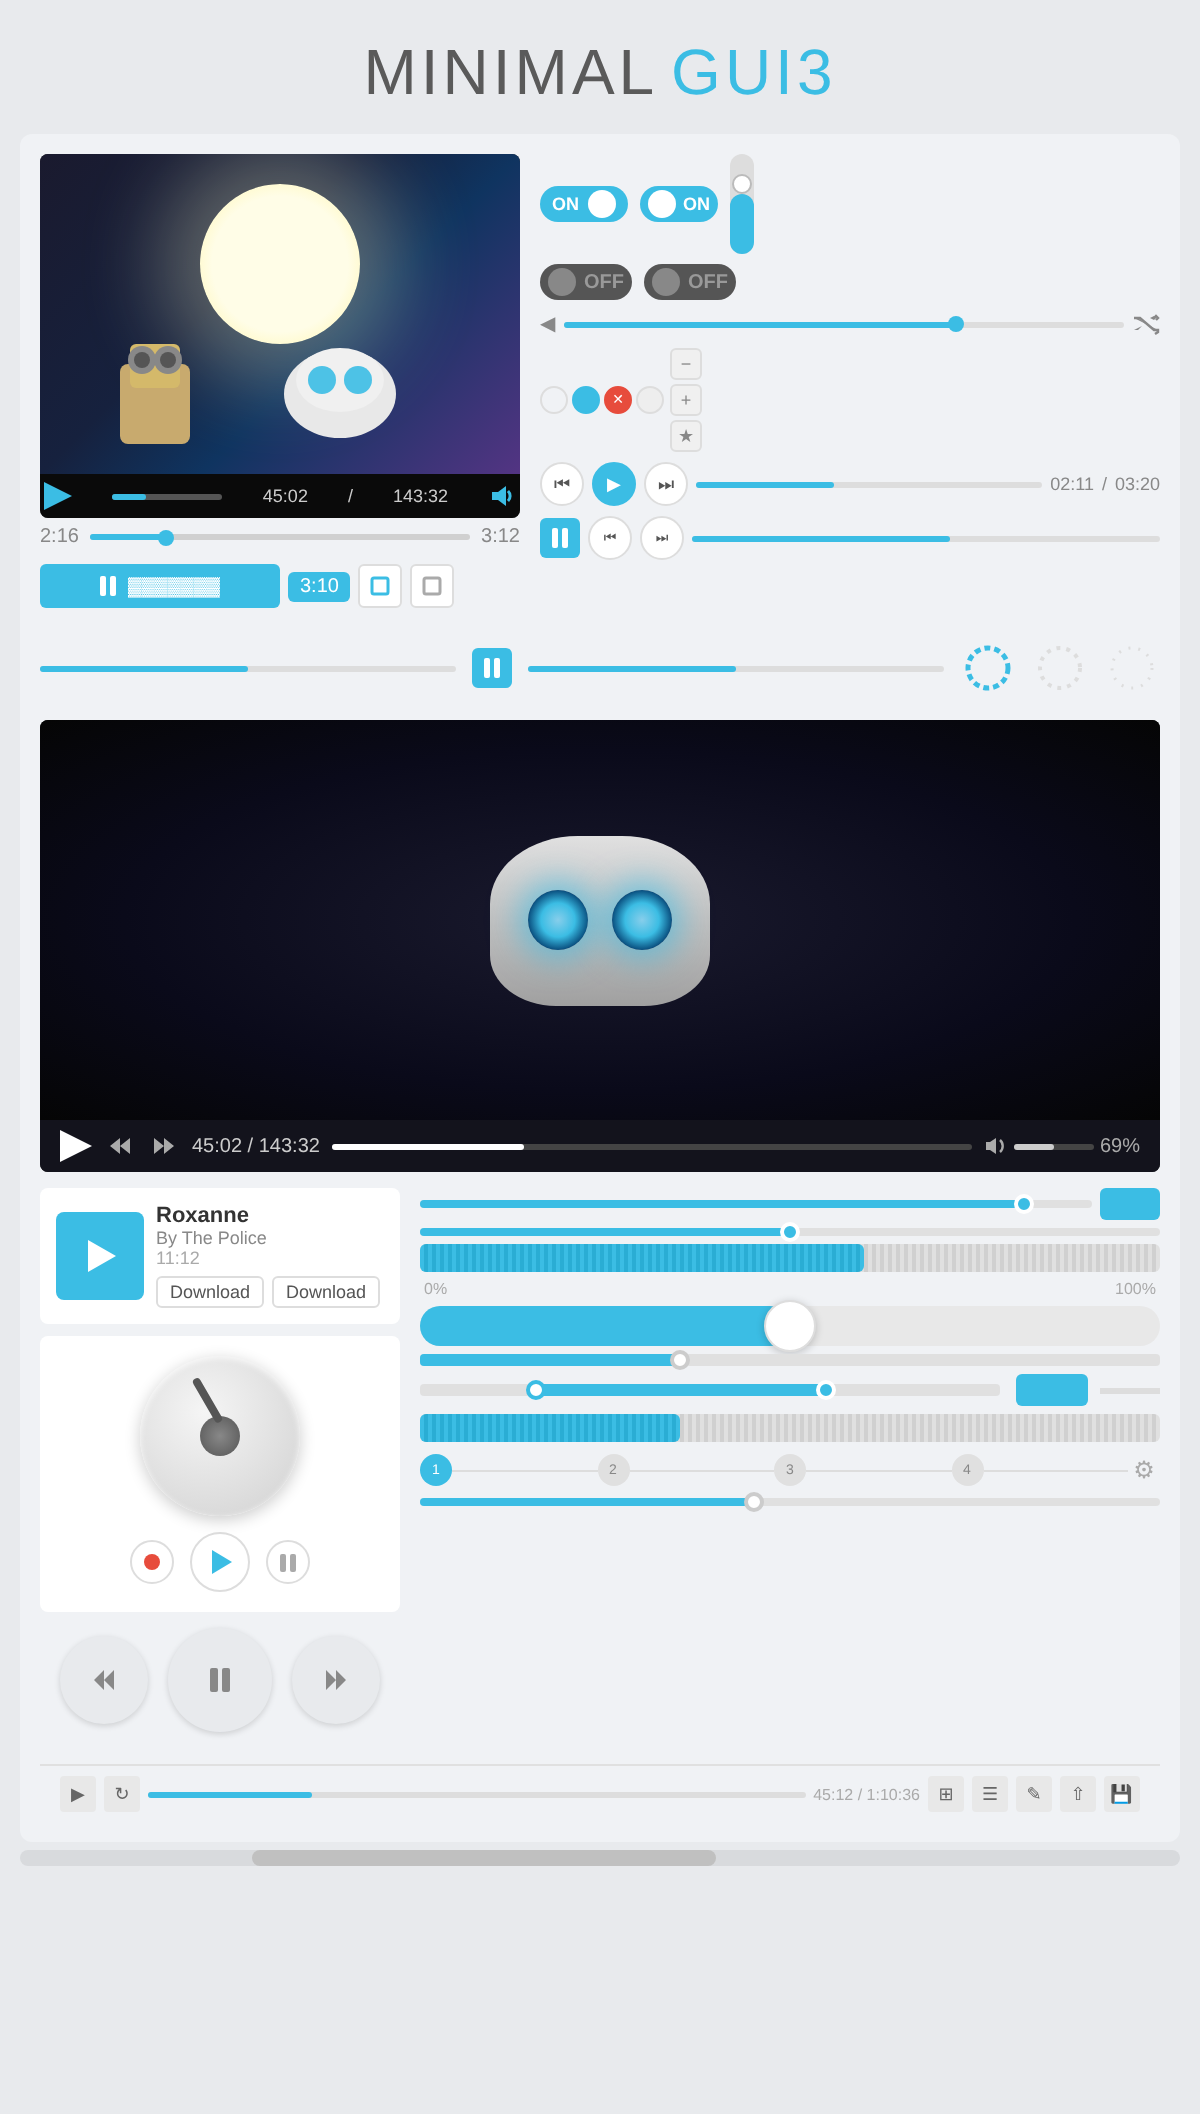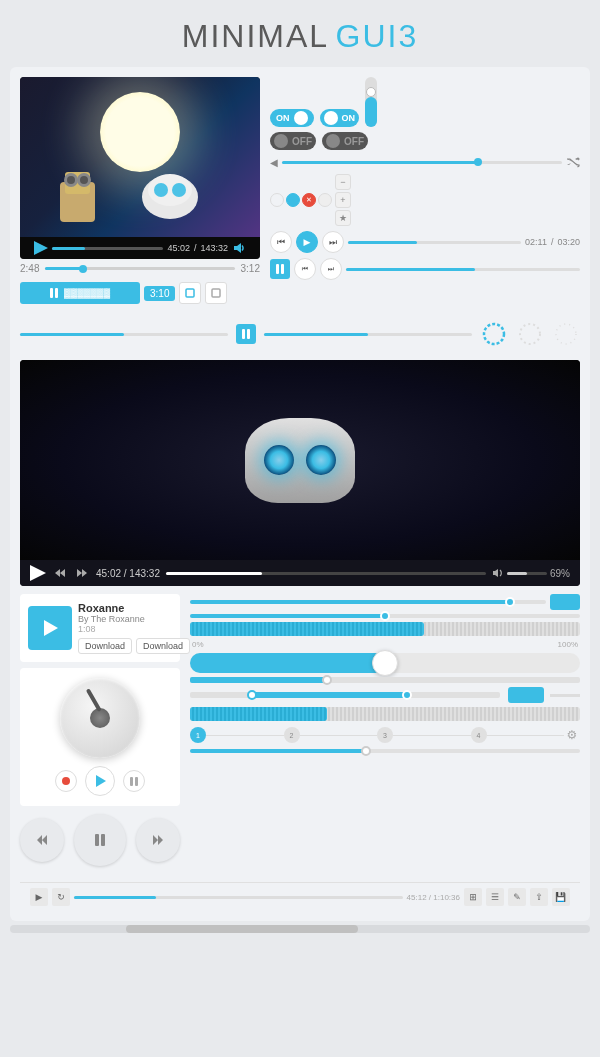--- a/index.html
+++ b/index.html
@@ -70,24 +70,24 @@
       height: 80px;
       background: radial-gradient(circle, #fffde7 60%, #fff9c4 80%, transparent 100%);
       border-radius: 50%;
       top: 15px;
       left: 50%;
       transform: translateX(-50%);
       box-shadow: 0 0 40px 20px rgba(255,253,200,0.3);
     }
     .video-controls-bar {
       background: rgba(0,0,0,0.7);
-      padding: 4px 14px;
-      display: flex;
-      align-items: center;
-      gap: 4px;
+      padding: 4px 2px;
+      display: flex;
+      align-items: center;
+      gap: 20px;
       text-align: center;
     }
     .vc-play {
       width: 14px;
       height: 14px;
       background: #3bbde4;
       clip-path: polygon(0 0, 100% 50%, 0 100%);
       flex-shrink: 0;
     }
     .vc-progress {
@@ -197,21 +197,21 @@
     .controls-panel {
       flex: 1;
       display: flex;
       flex-direction: column;
       gap: 5px;
     }
 
     
     .toggle-row {
       display: flex;
-      align-items: flex-end;
+      align-items: center;
       gap: 6px;
     }
     .toggle-on {
       display: flex;
       align-items: center;
       background: #3bbde4;
       border-radius: 12px;
       padding: 2px 6px;
       gap: 4px;
       cursor: pointer;
@@ -572,21 +572,21 @@
 
     
     .bottom-section {
       display: flex;
       gap: 10px;
       margin-top: 8px;
     }
 
     
     .music-panel {
-      width: 160px;
+      width: 180px;
       flex-shrink: 0;
     }
     .music-card {
       background: white;
       border-radius: 4px;
       padding: 8px;
       display: flex;
       align-items: center;
       gap: 6px;
       margin-bottom: 6px;
@@ -993,21 +993,21 @@
           <span class="vc-time"> / </span>
           <span class="vc-time">143:32</span>
           <svg width="14" height="14" viewBox="0 0 14 14" fill="#3bbde4">
             <path d="M2 5h3l4-3v10l-4-3H2z"></path>
             <path d="M10 4.5a3.5 3.5 0 010 5" stroke="#3bbde4" stroke-width="1.5" fill="none"></path>
           </svg>
         </div>
       </div>
 
       <div class="timeline-row">
-        <span class="timeline-time">2:48</span>
+        <span class="timeline-time">2:16</span>
         <div class="timeline-bar">
           <div class="timeline-fill"></div>
           <div class="timeline-dot"></div>
         </div>
         <span class="timeline-time">3:12</span>
       </div>
 
       <div class="transport-row">
         <div class="transport-btn" style="max-width:120px;">
           <div class="inner">
@@ -1173,22 +1173,22 @@
   <div class="bottom-section">
 
     <div class="music-panel">
 
       <div class="music-card">
         <div class="music-art">
           <div class="music-play-icon"></div>
         </div>
         <div class="music-info">
           <div class="music-title">Roxanne</div>
-          <div class="music-artist">By The Roxanne</div>
-          <div class="music-time">1:08</div>
+          <div class="music-artist">By The Police</div>
+          <div class="music-time">11:12</div>
           <div class="music-actions">
             <button class="music-btn">Download</button>
             <button class="music-btn">Download</button>
           </div>
         </div>
       </div>
 
       <div class="mixer-panel">
         <div class="knob-container">
           <div class="knob-outer">

